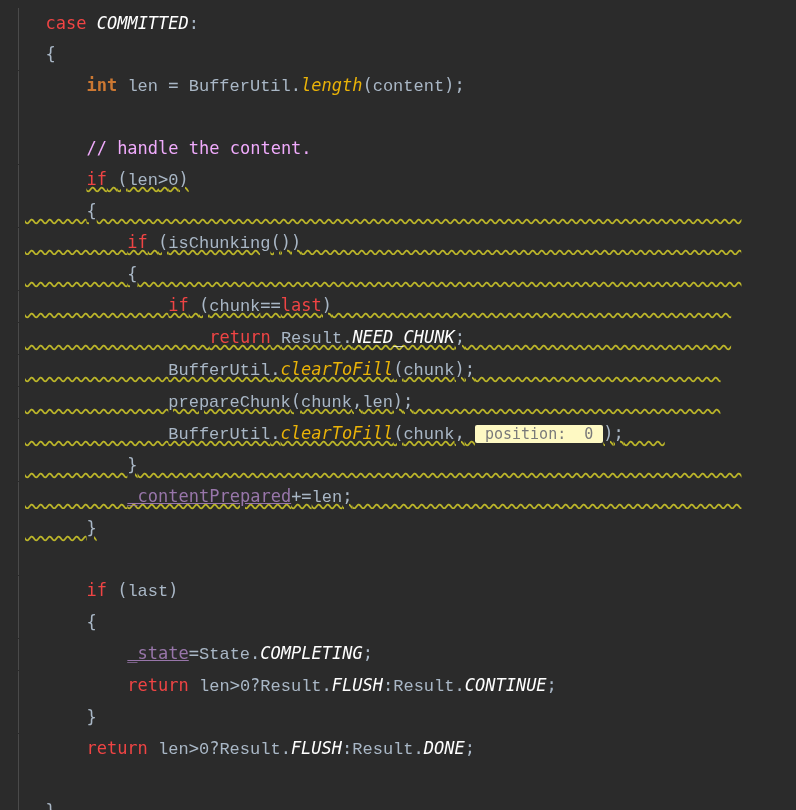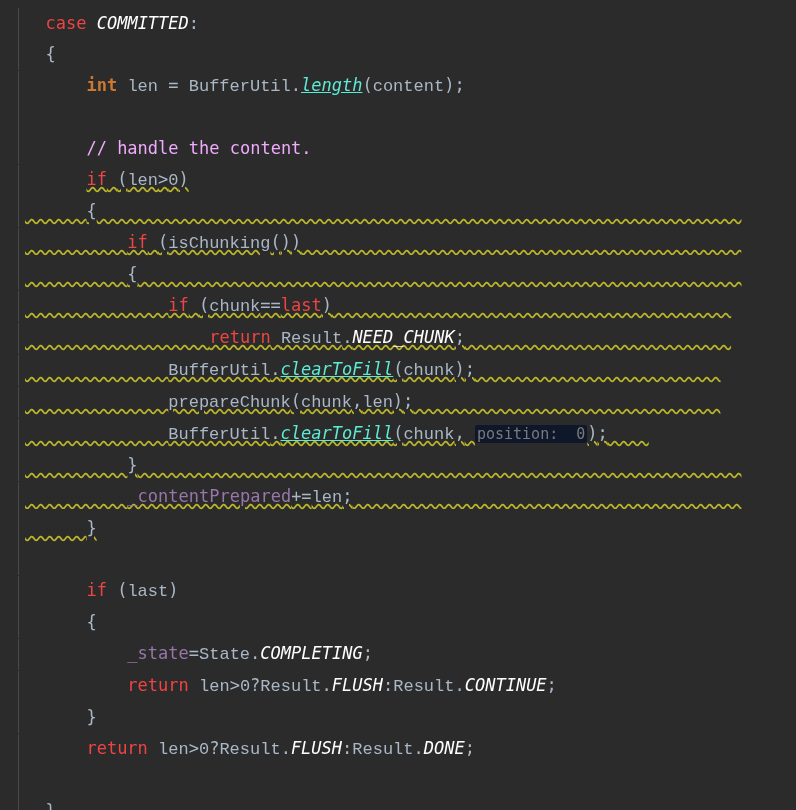--- a/index.html
+++ b/index.html
@@ -23,29 +23,29 @@
     display: inline-block;
     width: 18px;
     border-right: 1px solid #4a4a4a;
     height: 31px;
     vertical-align: bottom;
     margin-right: 6px;
   }
   .kw   { color: #ef4444; }          
   .type { color: #cc7832; font-weight: bold; }          
   .var  { color: #a9b7c6; font-family: Liberation Mono, monospace; }          
-  .static { color: #5eead4; font-style: italic; text-decoration: underline; } 
+  .static { color: #eab308; font-style: italic; } 
   .constI { color: #ffffff; font-style: italic; } 
-  .field  { color: #9876aa; }        
+  .field  { color: #9876aa; text-decoration: underline; }        
   .comment{ color: #f0abfc; }        
   .hintbg {
     color: #7a7a7a;
-    background: #0f172a;
+    background: #fef9c3;
     border-radius: 2px;
-    padding: 0 2px;
+    padding: 0 10px;
     font-size: 15px;
   }
   .op { color: #a9b7c6; }
   .paren { color: #a9b7c6; }
   .brace { color: #a9b7c6; }
   .wavy {
     text-decoration-line: underline;
     text-decoration-style: wavy;
     text-decoration-color: #bbb529;
   }

